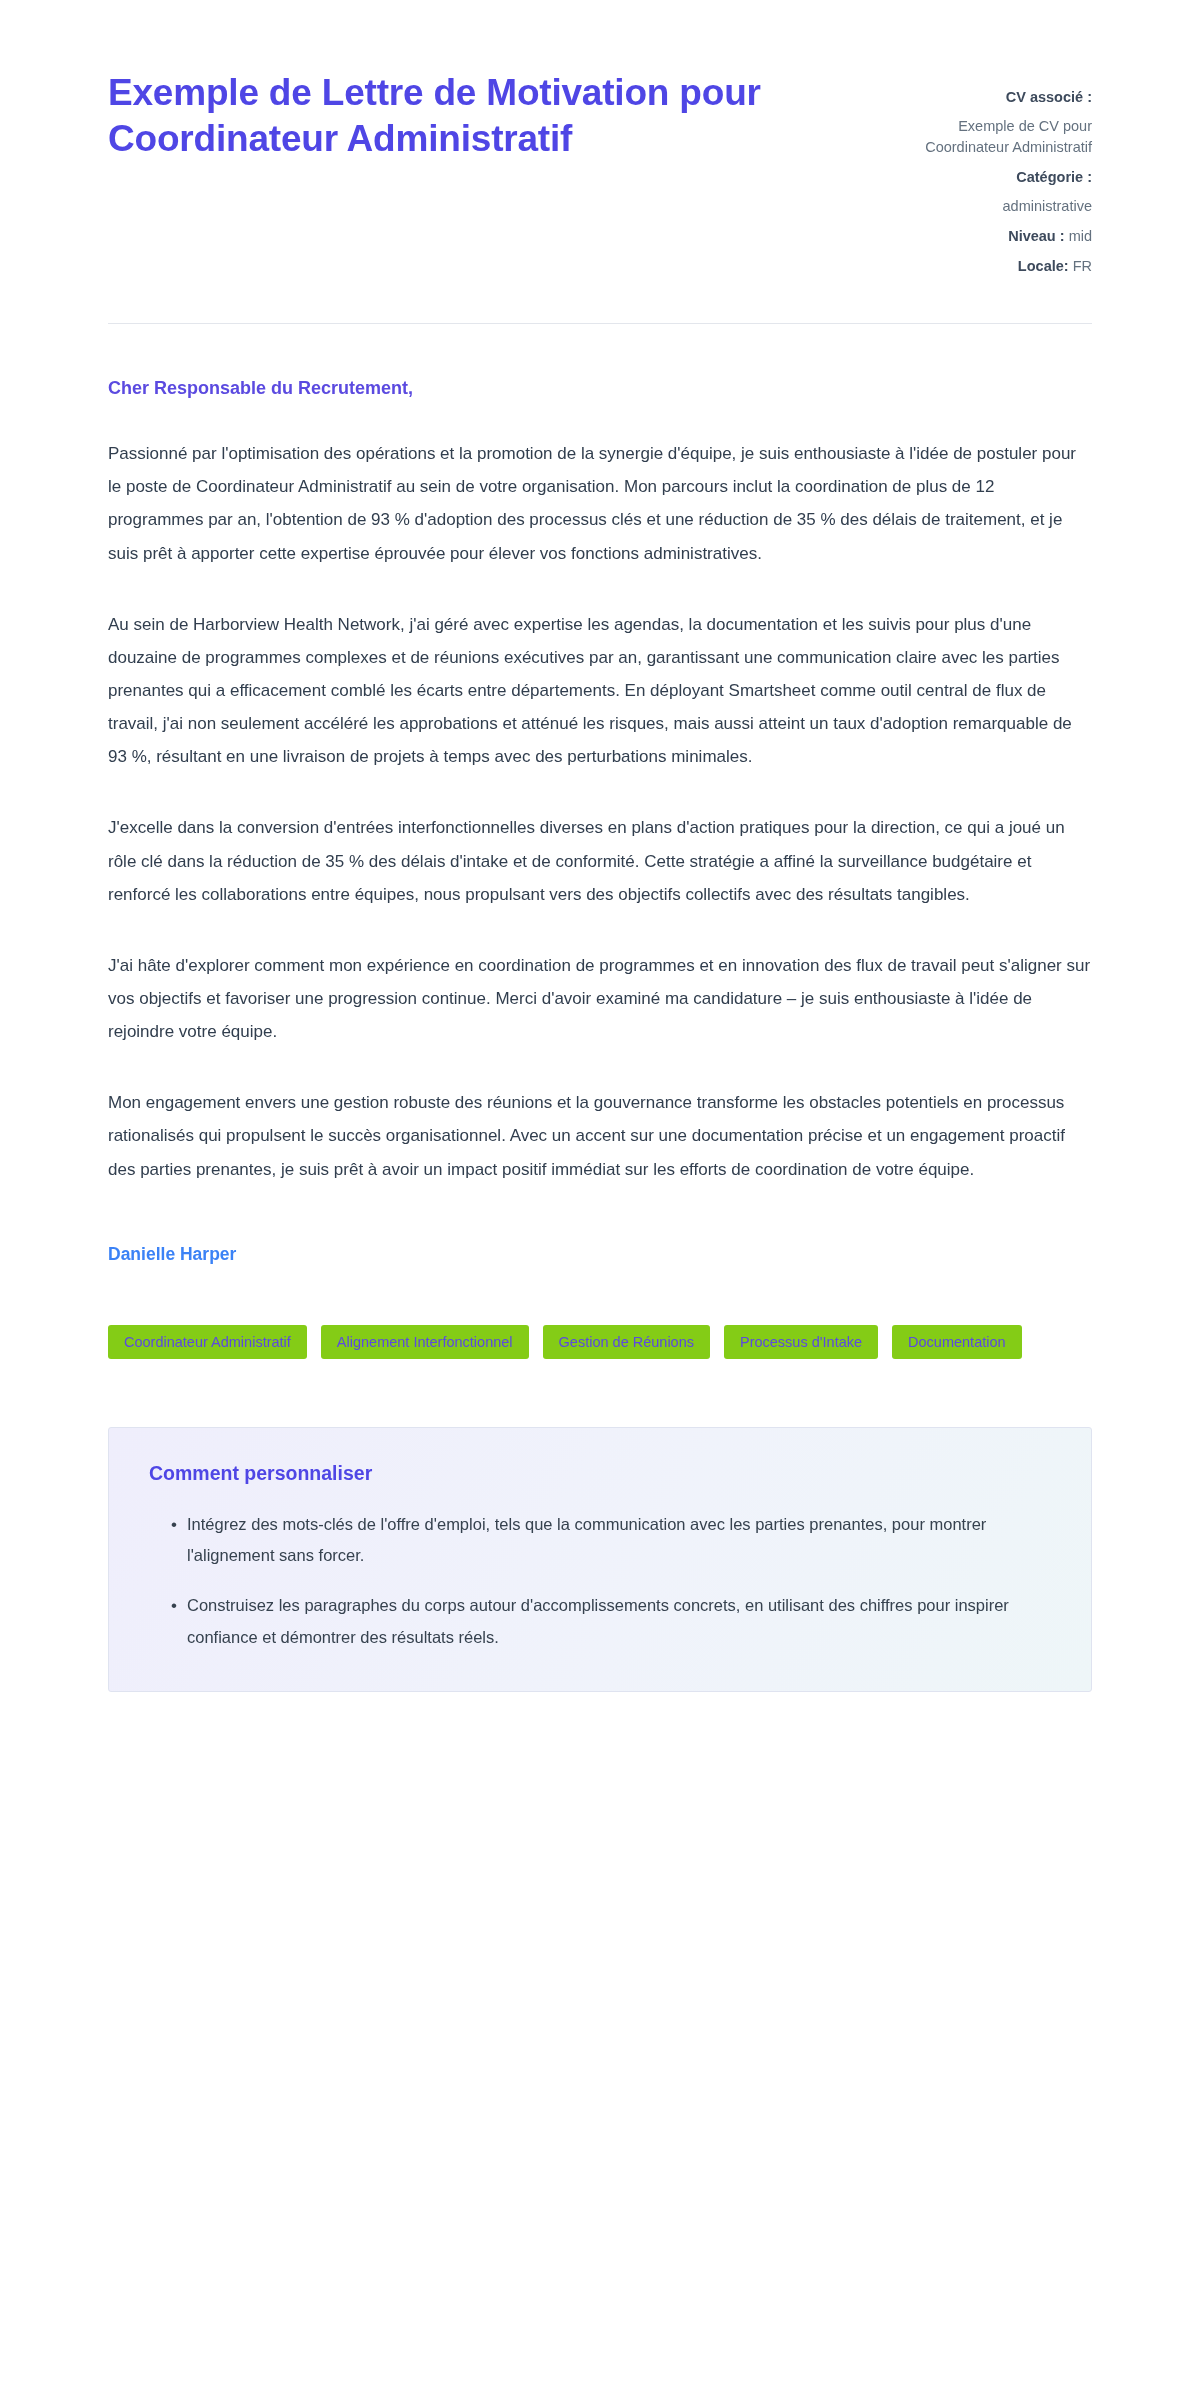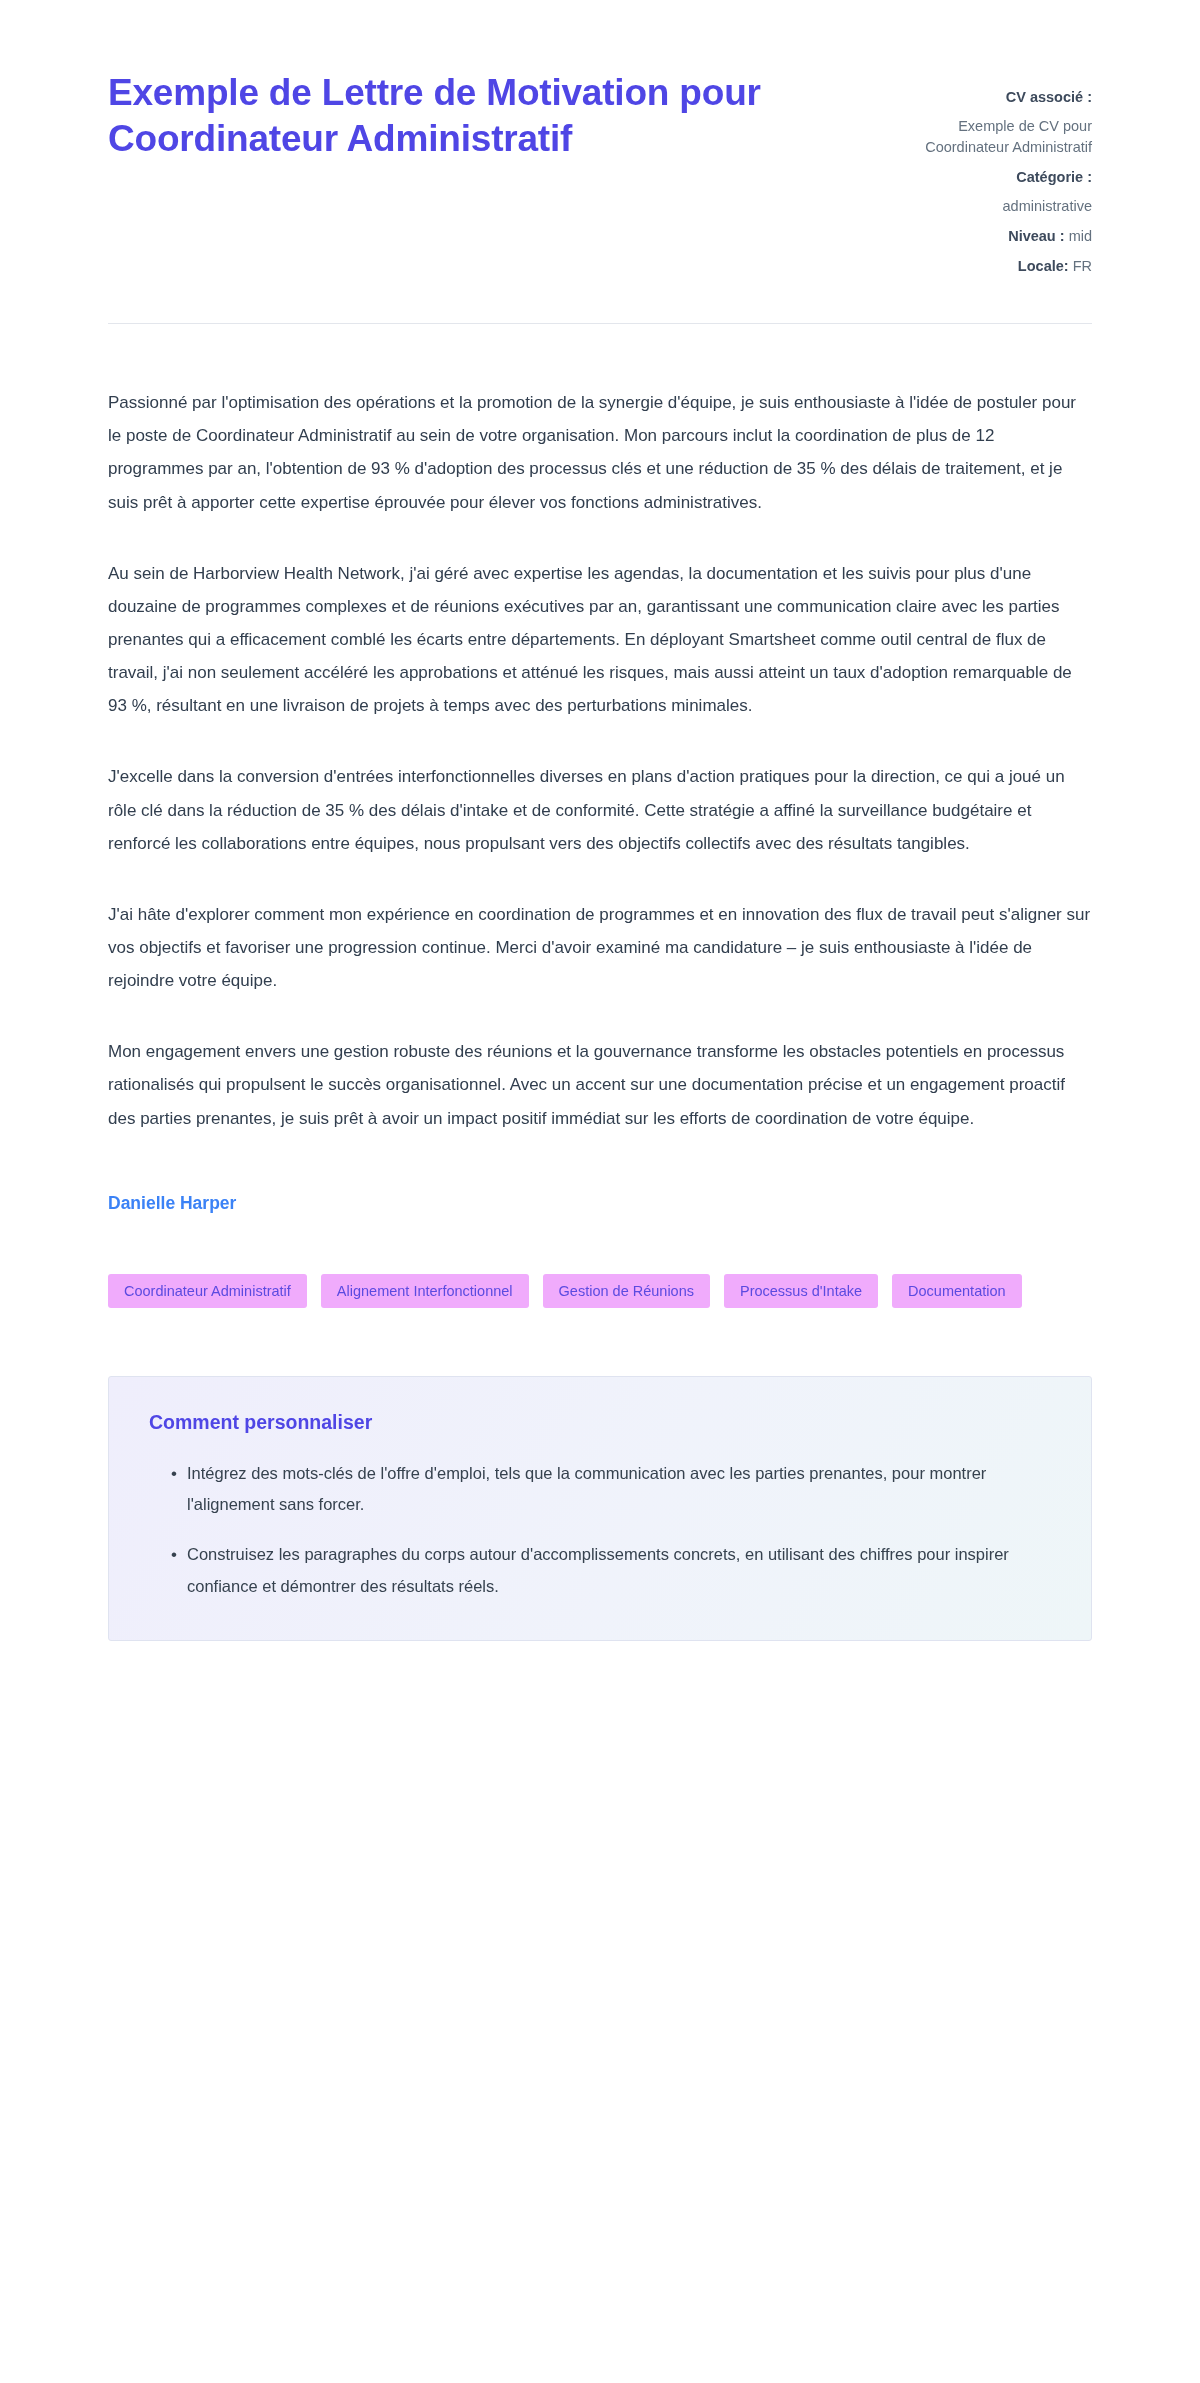--- a/index.html
+++ b/index.html
@@ -99,21 +99,21 @@
 
   
   .tags {
     margin-top: 52px;
     display: flex;
     flex-wrap: wrap;
     gap: 14px 14px;
     max-width: 985px;
   }
   .tag {
-    background: #f0abfc;
+    background: #84cc16;
     color: #5b4ae0;
     font-size: 14.5px;
     padding: 9px 16px;
     border-radius: 3px;
     white-space: nowrap;
   }
 
   
   .callout {
     margin-top: 68px;
@@ -180,20 +180,21 @@
         <span class="meta-label">Locale:</span>
         <span class="meta-value">FR</span>
       </div>
     </div>
 
   </div>
 
   <hr class="divider">
 
   <div class="letter">
+    <p class="salutation">Cher Responsable du Recrutement,</p>
 
     <div>
       <p class="body-para">Passionné par l'optimisation des opérations et la promotion de la synergie d'équipe, je suis enthousiaste à l'idée de postuler pour le poste de Coordinateur Administratif au sein de votre organisation. Mon parcours inclut la coordination de plus de 12 programmes par an, l'obtention de 93 % d'adoption des processus clés et une réduction de 35 % des délais de traitement, et je suis prêt à apporter cette expertise éprouvée pour élever vos fonctions administratives.</p>
       <p class="body-para">Au sein de Harborview Health Network, j'ai géré avec expertise les agendas, la documentation et les suivis pour plus d'une douzaine de programmes complexes et de réunions exécutives par an, garantissant une communication claire avec les parties prenantes qui a efficacement comblé les écarts entre départements. En déployant Smartsheet comme outil central de flux de travail, j'ai non seulement accéléré les approbations et atténué les risques, mais aussi atteint un taux d'adoption remarquable de 93 %, résultant en une livraison de projets à temps avec des perturbations minimales.</p>
       <p class="body-para">J'excelle dans la conversion d'entrées interfonctionnelles diverses en plans d'action pratiques pour la direction, ce qui a joué un rôle clé dans la réduction de 35 % des délais d'intake et de conformité. Cette stratégie a affiné la surveillance budgétaire et renforcé les collaborations entre équipes, nous propulsant vers des objectifs collectifs avec des résultats tangibles.</p>
       <p class="body-para">J'ai hâte d'explorer comment mon expérience en coordination de programmes et en innovation des flux de travail peut s'aligner sur vos objectifs et favoriser une progression continue. Merci d'avoir examiné ma candidature – je suis enthousiaste à l'idée de rejoindre votre équipe.</p>
       <p class="body-para">Mon engagement envers une gestion robuste des réunions et la gouvernance transforme les obstacles potentiels en processus rationalisés qui propulsent le succès organisationnel. Avec un accent sur une documentation précise et un engagement proactif des parties prenantes, je suis prêt à avoir un impact positif immédiat sur les efforts de coordination de votre équipe.</p>
     </div>
 
     <div class="signature">

